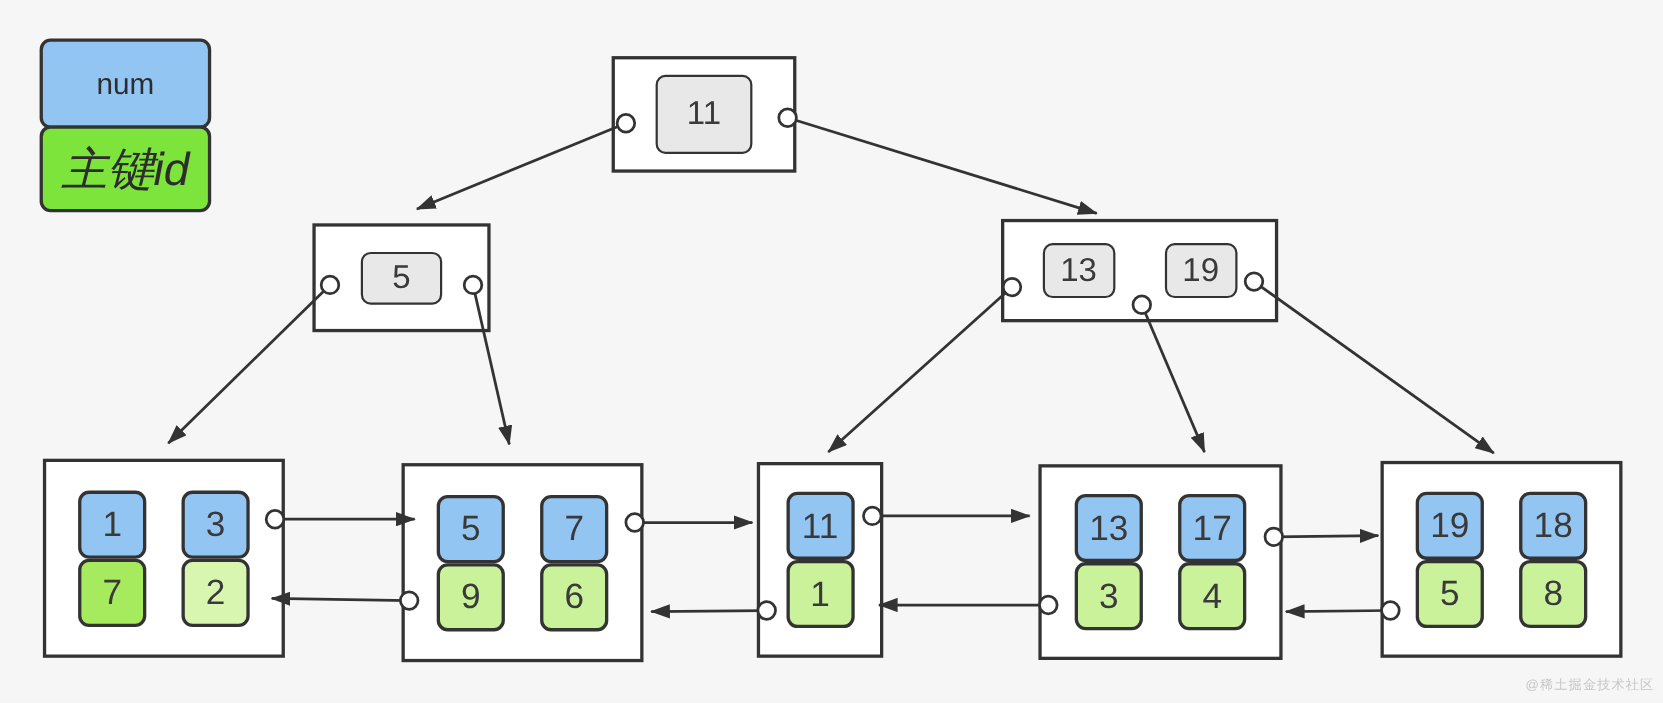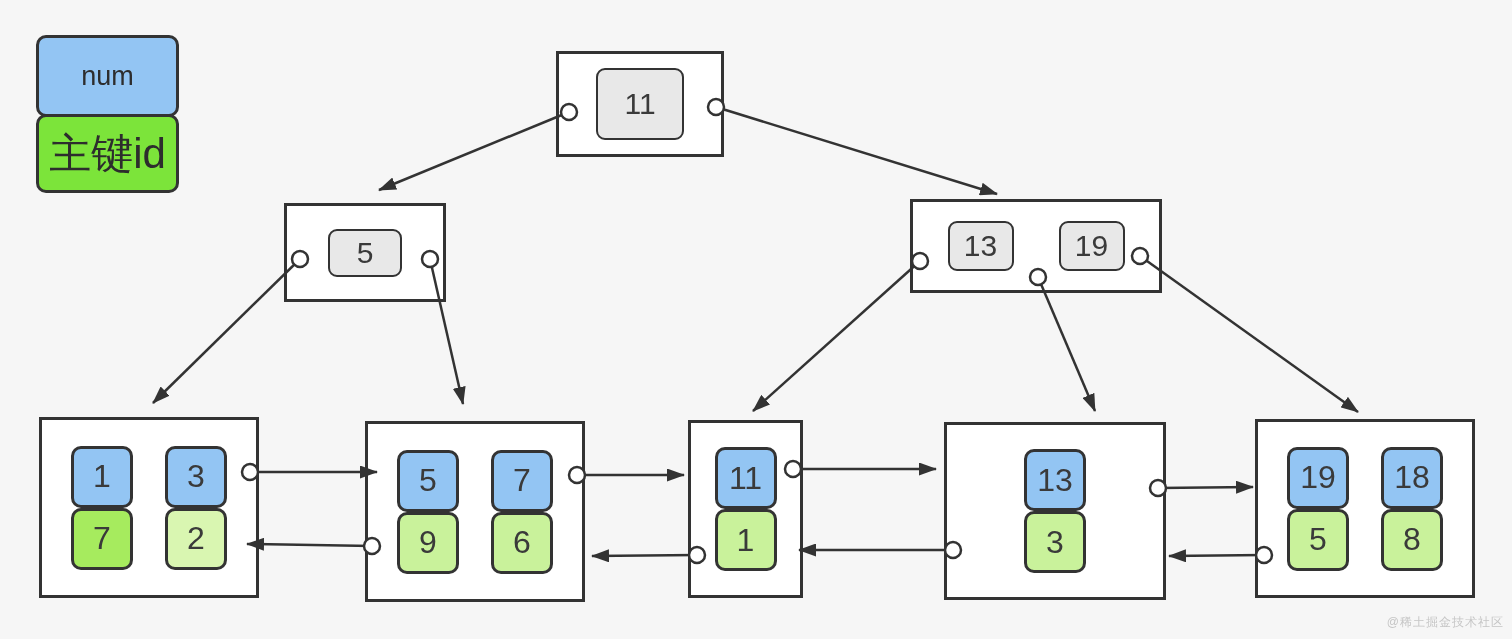--- a/index.html
+++ b/index.html
@@ -7,25 +7,25 @@
     --num-fill:#93c5f3; --id-fill:#c9f29b; --legend-num-fill:#93c5f3;
     --legend-id-fill:#7ce43a; --text:#3a3a3a; --watermark:#c6c6c6;
   }
   html,body{margin:0;padding:0;}
   body{font-family:"Liberation Sans","DejaVu Sans",sans-serif;background:var(--bg);}
   .canvas{position:relative;width:1512px;height:639px;background:var(--bg);overflow:hidden;}
 
   
   .legend{position:absolute;left:36px;top:35px;width:152px;}
   .legend-num,.legend-id{
-    box-sizing:border-box;width:143px;border:3px solid var(--stroke);border-radius:10px;
+    box-sizing:border-box;width:156px;border:3px solid var(--stroke);border-radius:10px;
     display:flex;align-items:center;justify-content:center;color:#2d2d2d;
   }
   .legend-num{height:82px;background:var(--legend-num-fill);font-size:27px;}
-  .legend-id{height:79px;background:var(--legend-id-fill);font-size:42px;margin-top:-3px;}
+  .legend-id{height:79px;background:var(--legend-id-fill);font-size:42px;margin-top:-3px;font-style:italic;}
 
   
   .node{
     position:absolute;box-sizing:border-box;background:var(--node-fill);
     border:3px solid var(--stroke);border-radius:0;
     display:flex;align-items:center;justify-content:center;
   }
   .keybox{
     box-sizing:border-box;background:var(--key-fill);border:2.5px solid var(--stroke);
     border-radius:9px;display:flex;align-items:center;justify-content:center;
@@ -98,20 +98,24 @@
         <div class="leaf-entry">
           <div class="cell num">11</div>
           <div class="cell id">1</div>
         </div>
       </div>
       <div class="node" style="left: 944px; top: 422px; width: 222px; height: 178px; gap: 32px;">
         <div class="leaf-entry">
           <div class="cell num">13</div>
           <div class="cell id">3</div>
         </div>
+        <div class="leaf-entry">
+          <div class="cell num">17</div>
+          <div class="cell id">4</div>
+        </div>
       </div>
       <div class="node" style="left: 1255px; top: 419px; width: 220px; height: 179px; gap: 32px;">
         <div class="leaf-entry">
           <div class="cell num">19</div>
           <div class="cell id">5</div>
         </div>
         <div class="leaf-entry">
           <div class="cell num">18</div>
           <div class="cell id">8</div>
         </div>

